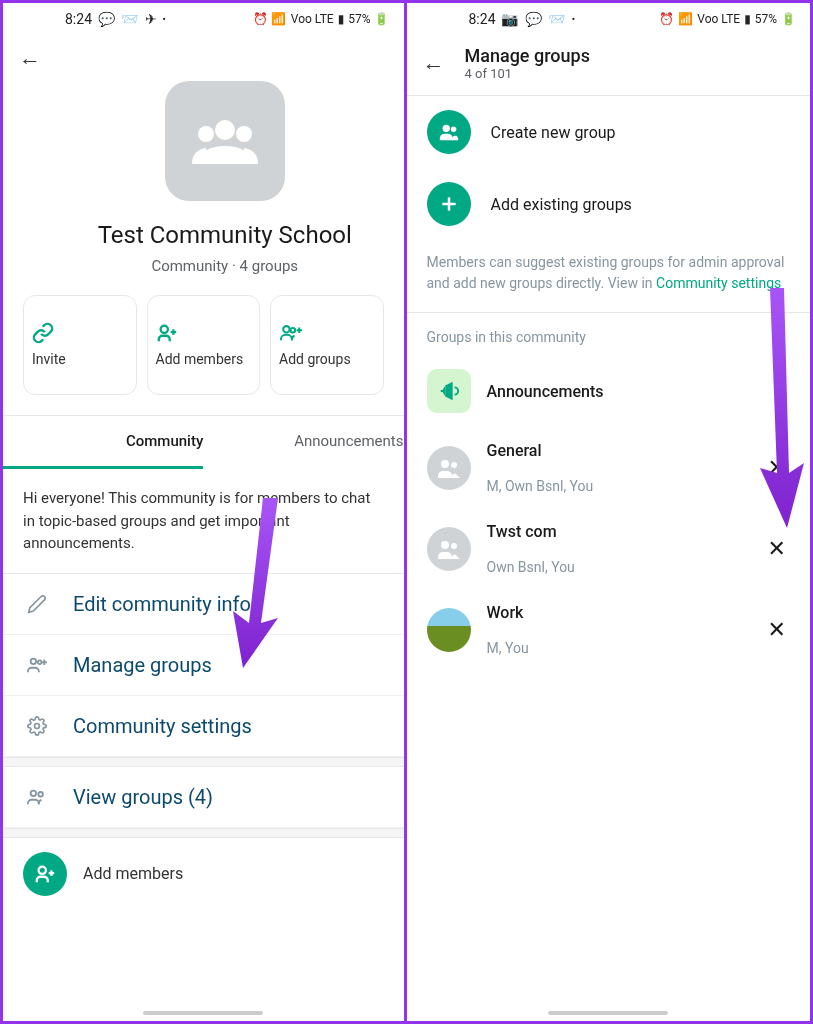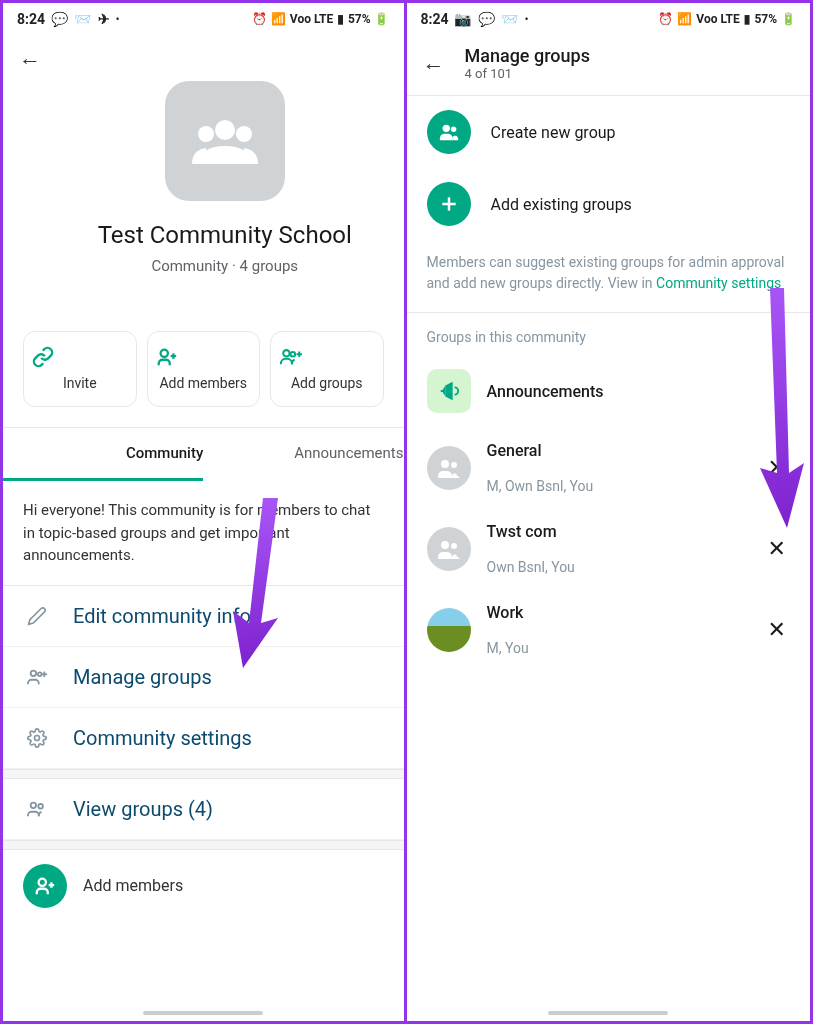--- a/index.html
+++ b/index.html
@@ -1,35 +1,35 @@
 <!DOCTYPE html>
 <html><head>
   <meta charset="utf-8">
   <style>
     * { box-sizing: border-box; margin: 0; padding: 0; }
     body { font-family: -apple-system, Roboto, "Segoe UI", sans-serif; background: #fff; }
     .container { display: flex; width: 813px; height: 1024px; border: 3px solid #9333ea; }
     .screen { width: 50%; background: #fff; position: relative; overflow: hidden; }
     .screen-left { border-right: 3px solid #9333ea; }
     
-    .status-bar { display: flex; justify-content: space-between; align-items: center; padding: 8px 14px; font-size: 14px; font-weight: 700; color: #222; }
+    .status-bar { display: flex; justify-content: space-between; align-items: center; padding: 8px 14px; font-size: 14px; font-weight: 400; color: #222; margin-left: 48px; }
     .status-left { display: flex; align-items: center; gap: 6px; }
     .status-right { display: flex; align-items: center; gap: 4px; font-size: 12px; }
     .status-dot { font-size: 10px; }
     
     .back-btn { padding: 10px 16px; cursor: pointer; }
     .arrow-back { font-size: 22px; color: #333; }
     
     .community-header { text-align: center; padding: 0 20px 20px; margin-left: 43px; }
     .community-avatar { width: 120px; height: 120px; background: #d0d3d6; border-radius: 24px; margin: 0 auto 20px; display: flex; align-items: center; justify-content: center; }
     .community-title { font-size: 24px; font-weight: 400; color: #1a1a1a; margin-bottom: 8px; }
     .community-subtitle { font-size: 15px; color: #5e6267; }
     
     .action-row { display: flex; gap: 10px; padding: 0 20px 20px; }
-    .action-card { flex: 1; border: 1px solid #e5e7eb; border-radius: 12px; padding: 14px 8px; text-align: center; cursor: pointer; margin-top: 36px; }
+    .action-card { flex: 1; border: 1px solid #e5e7eb; border-radius: 12px; padding: 26px 8px; text-align: left; cursor: pointer; }
     .action-icon { color: #00a884; font-size: 20px; margin-bottom: 6px; }
     .action-label { font-size: 14px; color: #333; line-height: 1.3; }
     
     .tabs { display: flex; border-top: 1px solid #e5e7eb; }
     .tab { flex: 1; text-align: right; padding: 16px 0; font-size: 15px; cursor: pointer; color: #5e6267; }
     .tab.active { color: #1a1a1a; font-weight: 500; border-bottom: 3px solid #00a884; }
     
     .description { padding: 18px 20px; font-size: 15px; color: #333; line-height: 1.5; border-bottom: 1px solid #e5e7eb; }
     
     .menu-item { display: flex; align-items: center; padding: 18px 20px; border-bottom: 1px solid #f0f0f0; cursor: pointer; }

